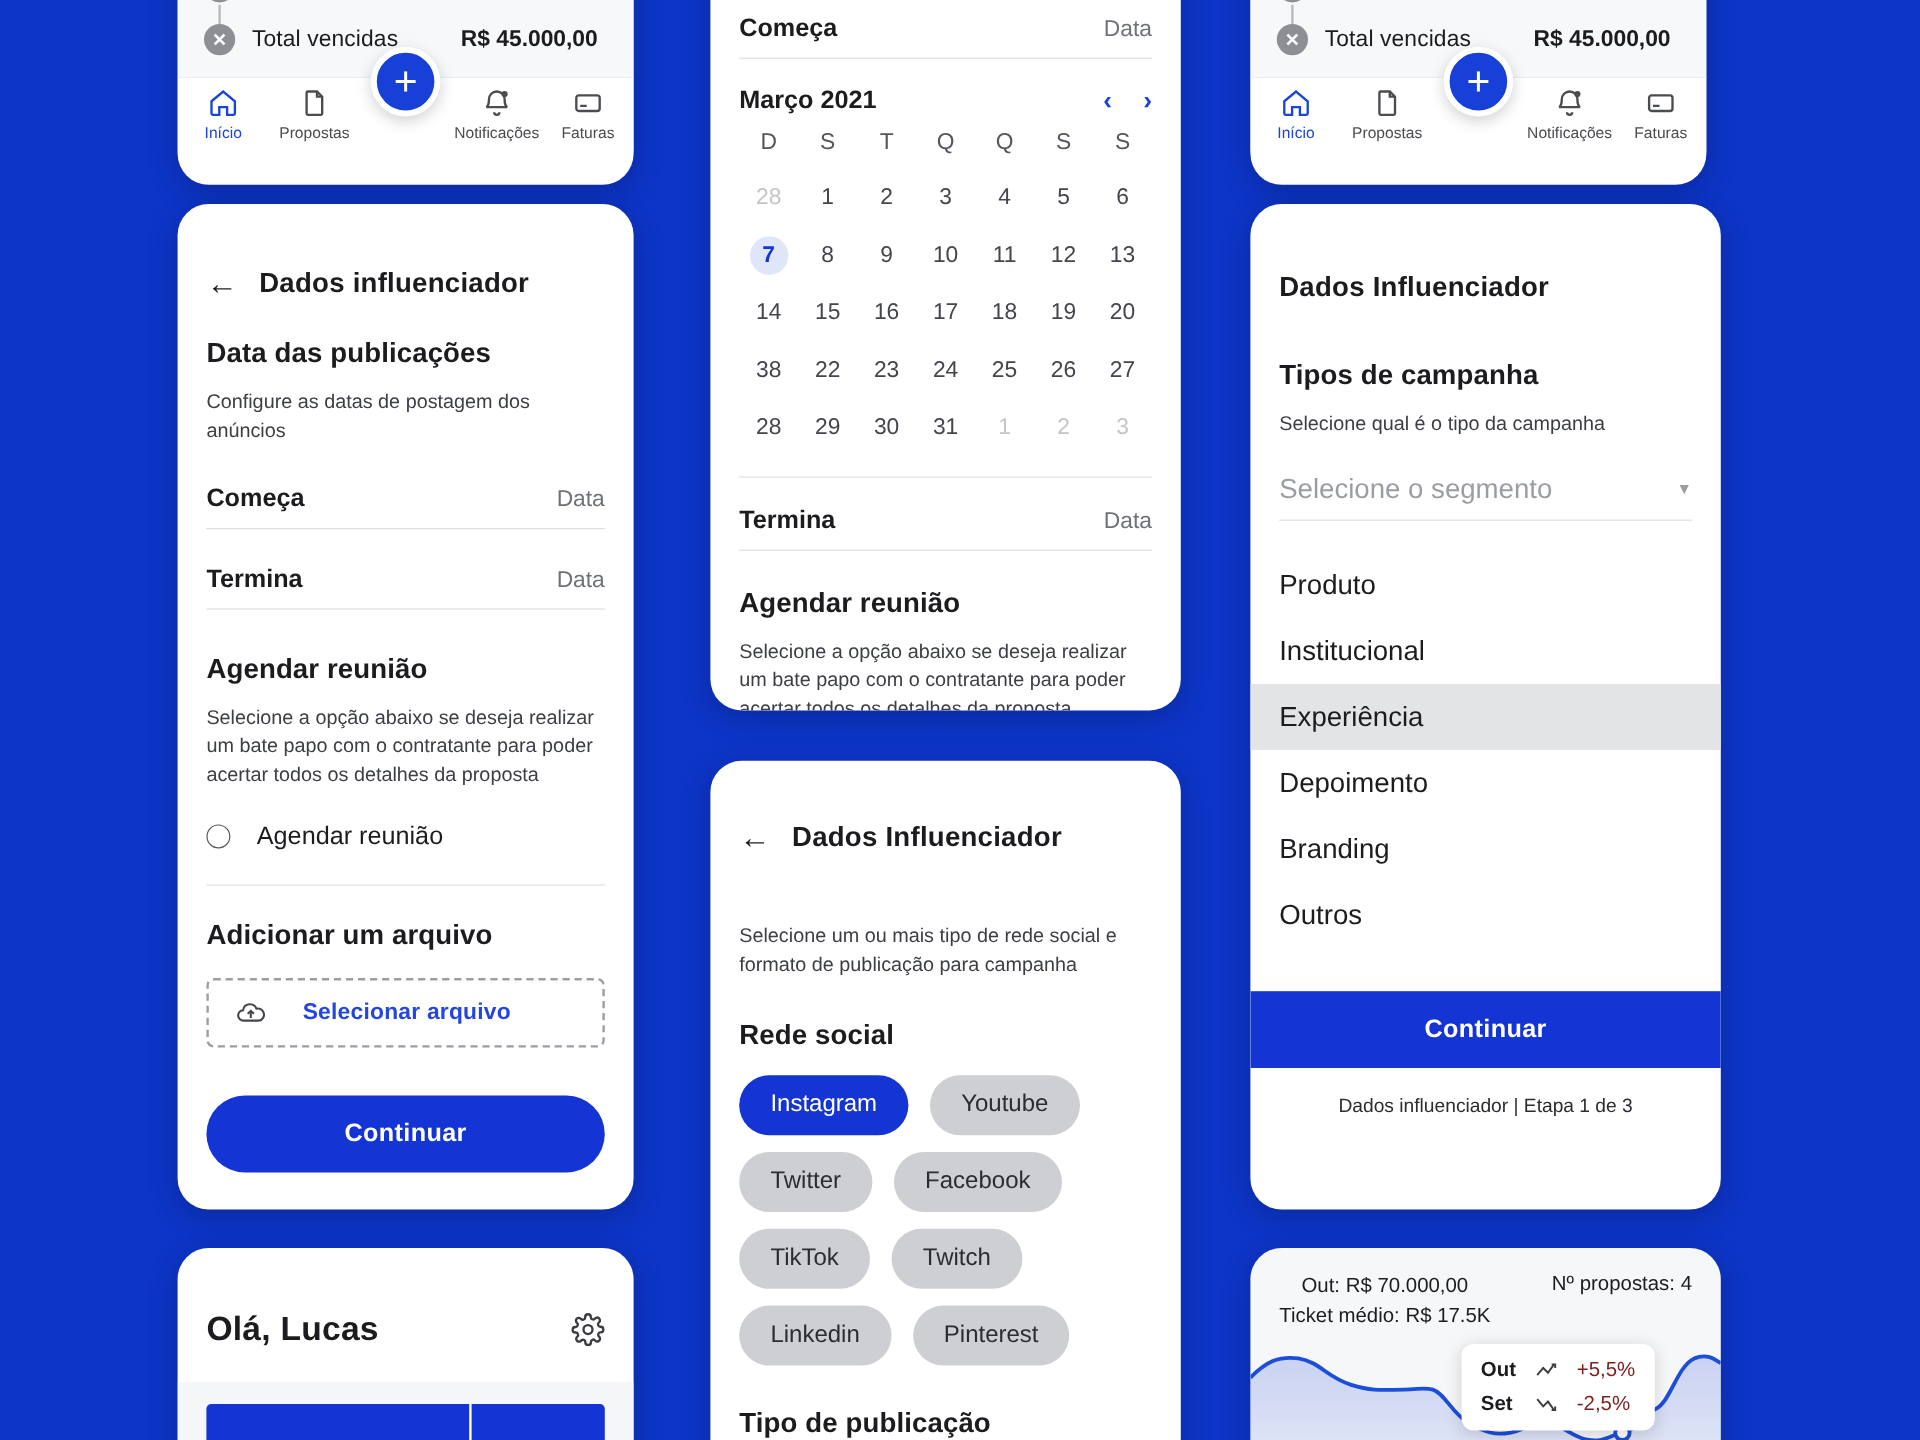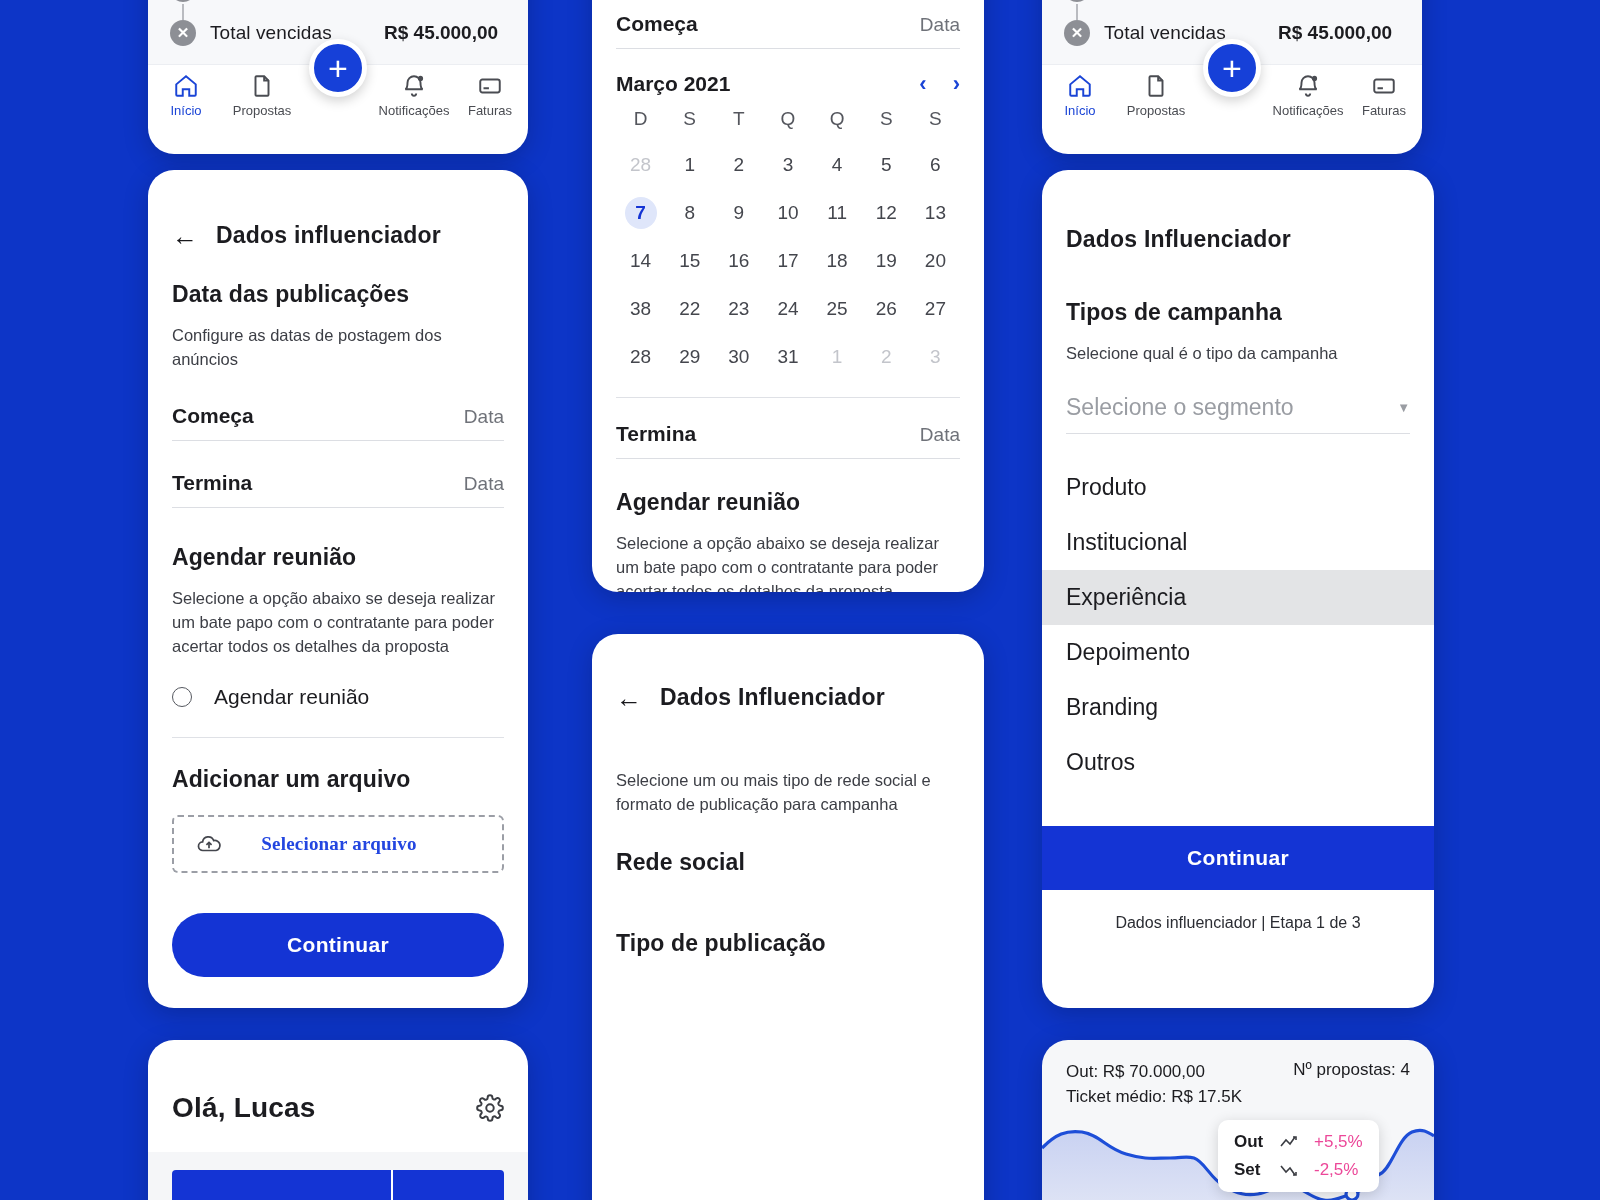--- a/index.html
+++ b/index.html
@@ -100,21 +100,20 @@
     border-radius: 6px;
     height: 58px;
     display: flex; align-items: center; gap: 0;
     padding: 0 22px;
   }
   .dz-icon { color: #44464d; display: flex; align-items: center; }
   .dz-text {
     flex: 1; text-align: center; color: #2346e0;
     font-size: 19px; font-weight: 700; letter-spacing: .2px;
     margin-left: -24px;
-    font-family: Liberation Serif, serif;
   }
 
   .btn-primary {
     background: #1434d4; color: #fff; border: none;
     border-radius: 40px; width: 100%; height: 64px;
     font-size: 21px; font-weight: 700; font-family: inherit;
     letter-spacing: .3px; cursor: pointer;
   }
   .btn-square { border-radius: 0; }
   .footnote { text-align: center; font-size: 16px; color: #2b2d33; }
@@ -167,33 +166,33 @@
   }
   .greet-title { font-size: 28px; font-weight: 700; letter-spacing: .2px; }
   .greet-body { background: #f5f6f8; height: 60px; padding: 18px 24px 0 24px; }
   .greet-bar { background: #1434d4; height: 46px; border-radius: 4px; position: relative; }
   .greet-bar::after {
     content:""; position:absolute; left:66%; top:0; bottom:0; width:2px; background:#fff;
   }
 
   
   .chart-card-inner { padding: 20px 24px 0 24px; position: relative; height: 100%; }
-  .chart-top { display: flex; justify-content: space-between; align-items: flex-start; }
+  .chart-top { display: flex; justify-content: space-between; align-items: flex-start; text-align: center; }
   .chart-kpi { font-size: 17px; color: #1c1c20; line-height: 1.45; }
   .chart-prop { font-size: 17px; color: #1c1c20; }
   .chart-area { position: absolute; left: 0; right: 0; top: 78px; bottom: 0; }
   .tooltip {
     position: absolute; left: 176px; top: 80px;
     background: #fff; border-radius: 10px; padding: 8px 16px;
     box-shadow: 0 3px 14px rgba(0,0,0,.16);
     font-size: 17px; color: #1c1c20;
   }
   .tt-row { display: flex; align-items: center; gap: 12px; height: 28px; }
   .tt-name { width: 34px; font-weight: 600; }
-  .tt-val { color: #ec4899; }
+  .tt-val { color: #7f1d1d; }
 </style>
 </head>
 <body>
 
 <div class="stage">
 
   <div class="card summary-card" style="left:148px; top:-96px; width:380px; height:250px;">
     <div class="summary-body" style="height:160px; padding-top:70px;">
       <div class="sum-row">
         <div class="dot">✓</div>
@@ -445,20 +444,30 @@
         <div class="head-title">Dados Influenciador</div>
       </div>
 
       <div style="height:42px;"></div>
       <div class="sec-sub">Selecione um ou mais tipo de rede social e formato de publicação para campanha</div>
 
       <div style="height:32px;"></div>
       <div class="sec-title">Rede social</div>
 
       <div style="height:20px;"></div>
+      <div class="chips">
+        <div class="chip selected">Instagram</div>
+        <div class="chip">Youtube</div>
+        <div class="chip">Twitter</div>
+        <div class="chip">Facebook</div>
+        <div class="chip">TikTok</div>
+        <div class="chip">Twitch</div>
+        <div class="chip">Linkedin</div>
+        <div class="chip">Pinterest</div>
+      </div>
 
       <div style="height:34px;"></div>
       <div class="sec-title">Tipo de publicação</div>
     </div>
   </div>
 
   <div class="card" style="left:1042px; top:170px; width:392px; height:838px;">
     <div class="card-inner" style="padding-top:56px; padding-left:0; padding-right:0;">
       <div style="padding:0 24px;">
         <div class="head-title">Dados Influenciador</div>

